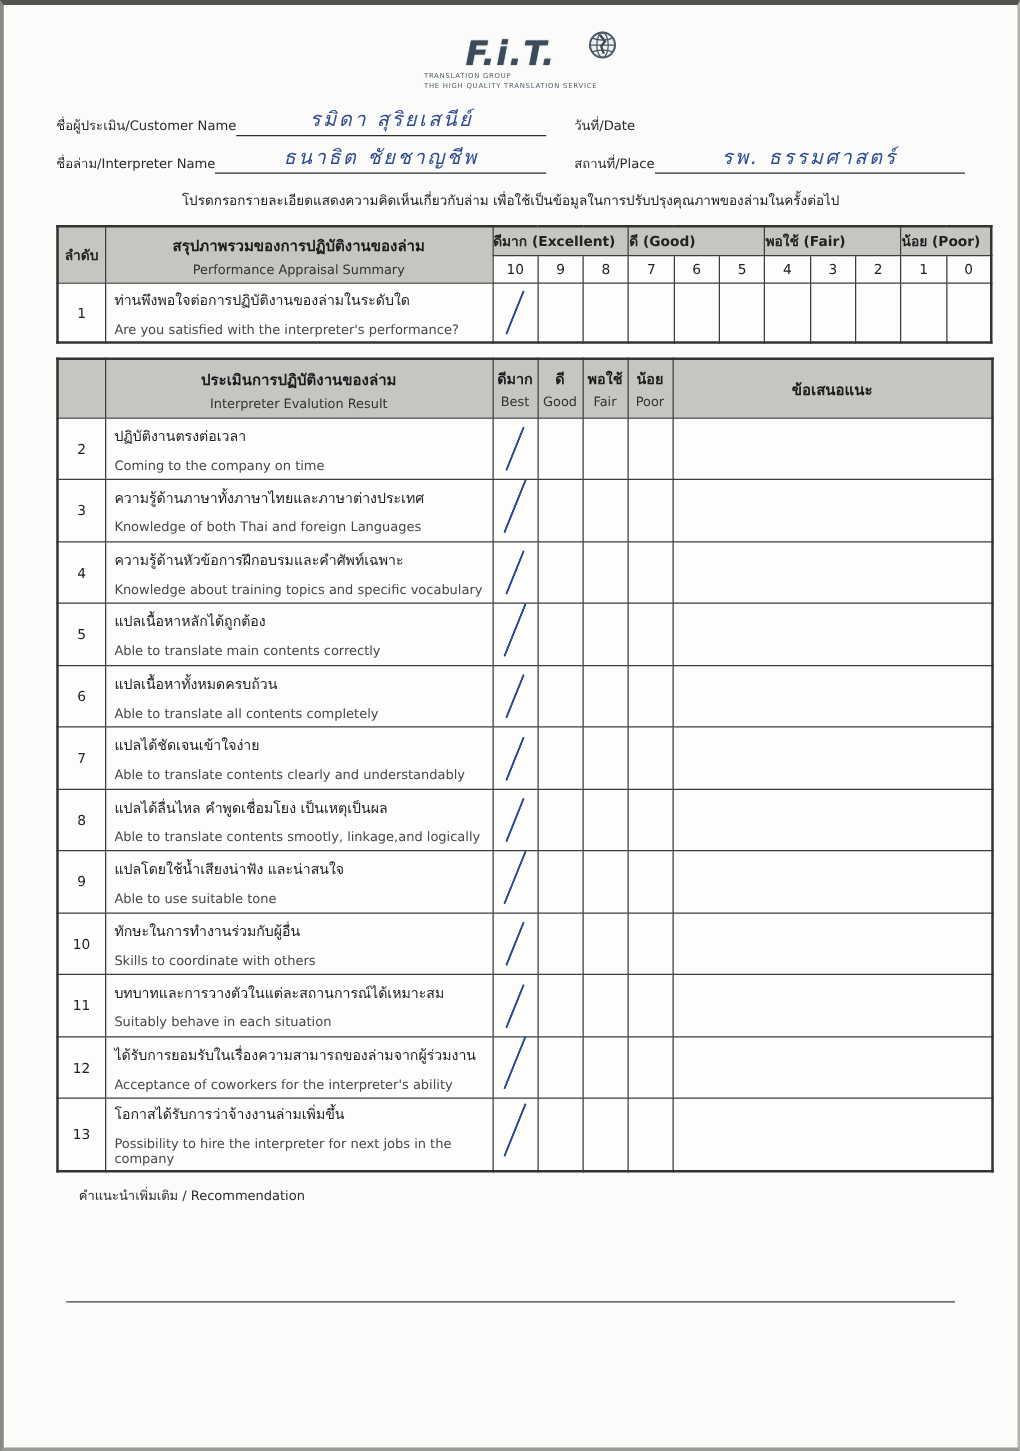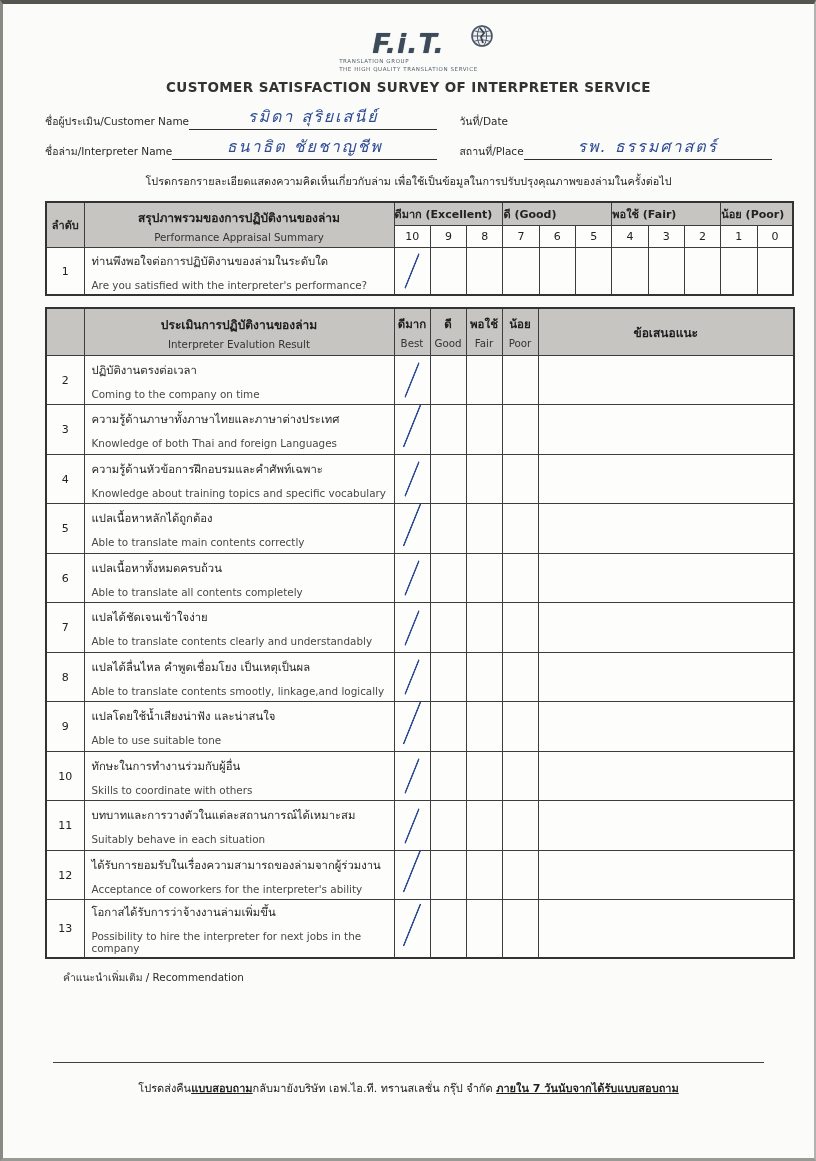--- a/index.html
+++ b/index.html
@@ -98,21 +98,20 @@
             <path d="M4 6.5 C8 8.5 16 8.5 20 6.5" fill="none" stroke="#4a5566" stroke-width="1"></path>
             <path d="M4 17.5 C8 15.5 16 15.5 20 17.5" fill="none" stroke="#4a5566" stroke-width="1"></path>
             <path d="M10 4 l4 5 l-3 4 l2 6" fill="none" stroke="#39424f" stroke-width="1.8"></path>
           </svg>
         </span>
         <div class="logo-sub">TRANSLATION GROUP</div>
         <div class="logo-sub">THE HIGH QUALITY TRANSLATION SERVICE</div>
       </div>
     </div>
 
-    <div class="title-eng">CUSTOMER SATISFACTION SURVEY OF INTERPRETER SERVICE</div>
 
     <div class="fields">
       <div class="field-row">
         <div class="fr-left">
           <span class="f-label">ชื่อผู้ประเมิน/Customer Name</span>
           <span class="f-value">รมิดา  สุริยเสนีย์</span>
         </div>
         <div class="fr-right">
           <span class="f-label">วันที่/Date</span>
         </div>
@@ -387,18 +386,15 @@
         <td class="c-rate"></td>
         <td class="c-rate"></td>
         <td class="c-sugg"></td>
       </tr>
     </tbody>
       </table>
 
     <div class="rec-label">คำแนะนำเพิ่มเติม / Recommendation</div>
     <div class="rec-line"></div>
 
-    <div class="footer-thai">
-      <span>โปรดส่งคืน</span><span class="b">แบบสอบถาม</span><span>กลับมายังบริษัท เอฟ.ไอ.ที. ทรานสเลชั่น กรุ๊ป จำกัด </span><span class="b">ภายใน 7 วันนับจากได้รับแบบสอบถาม</span>
-    </div>
 
   </div>
 </div>
 
 </body></html>

